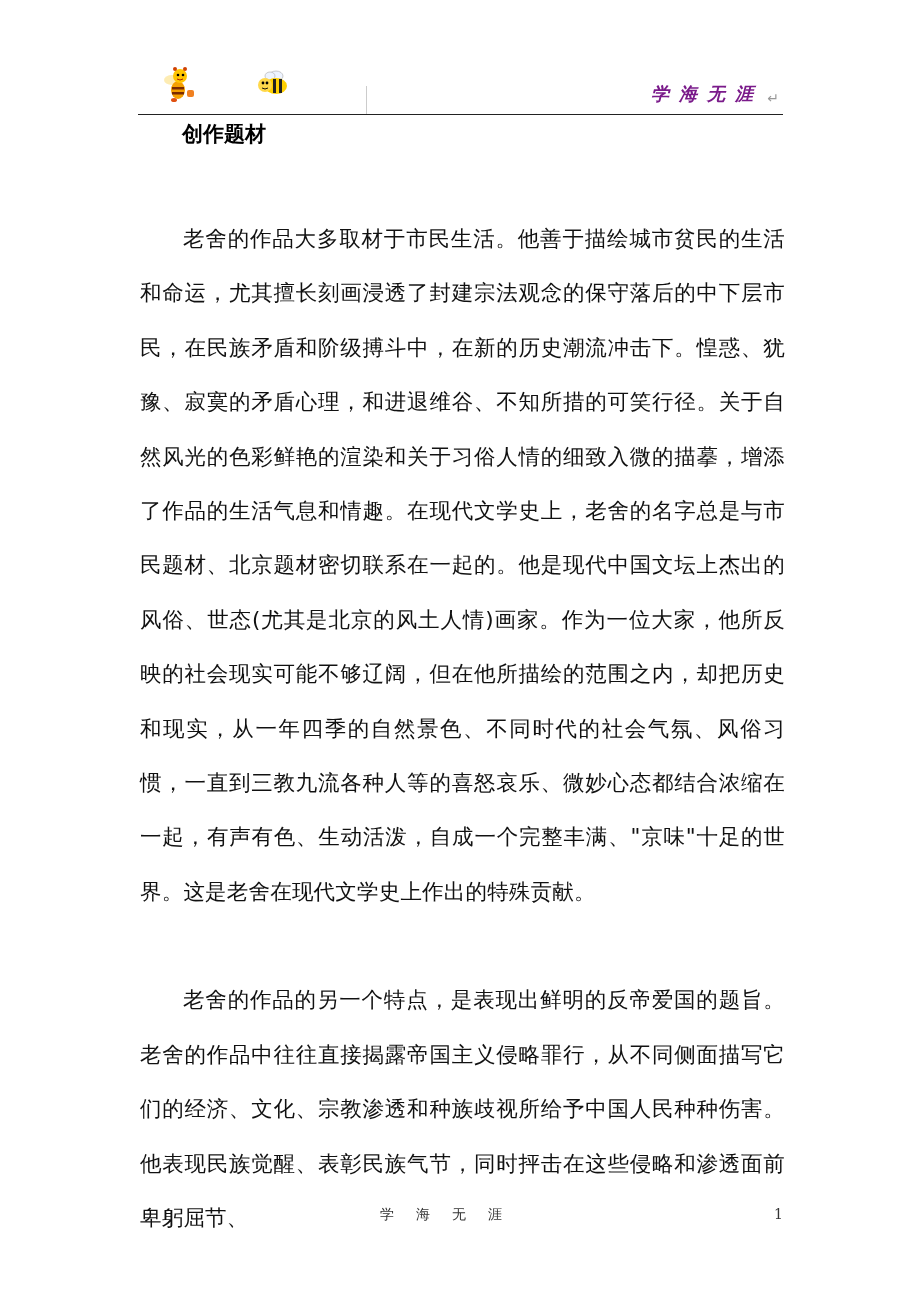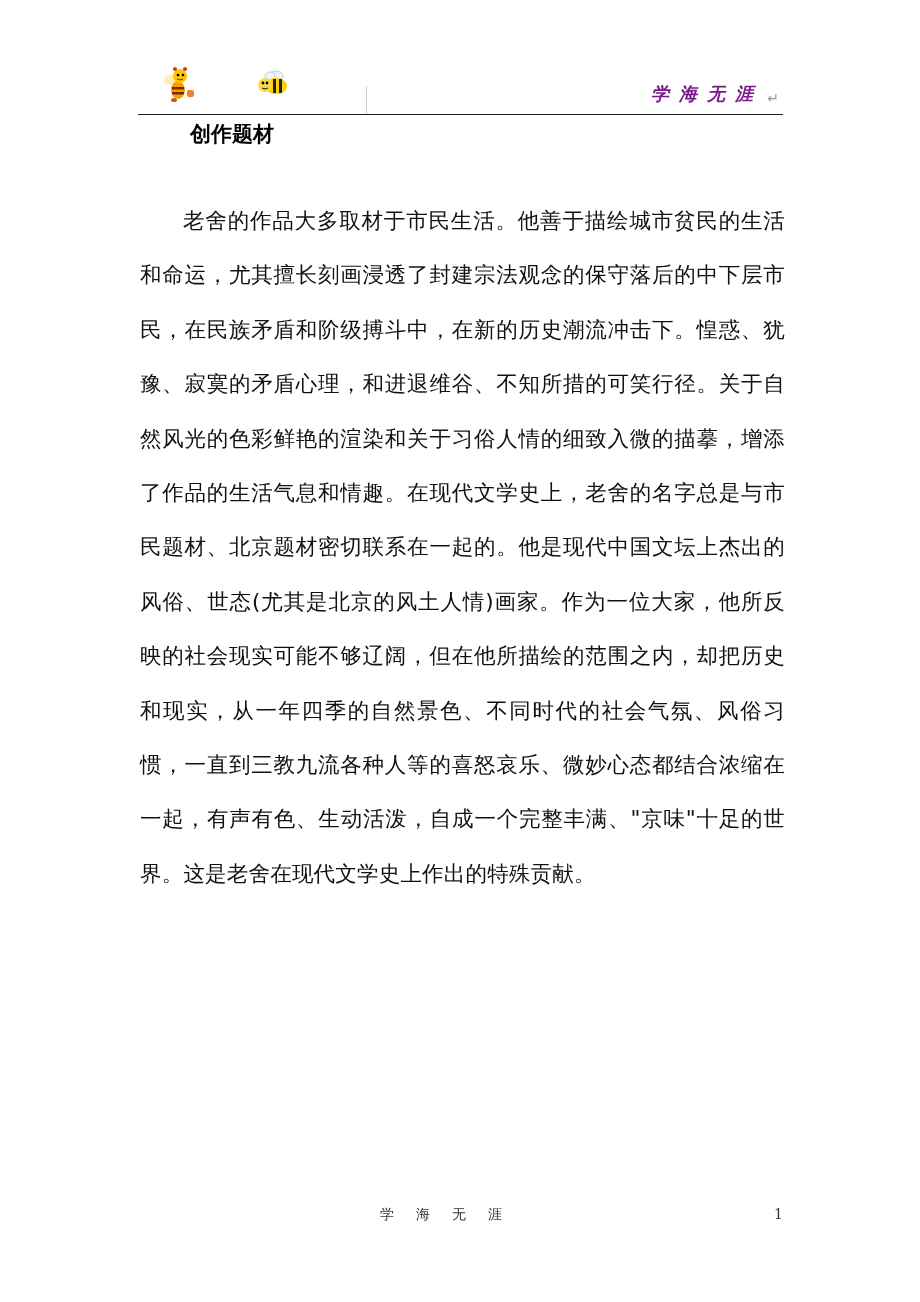--- a/index.html
+++ b/index.html
@@ -55,26 +55,25 @@
       color: #999999;
     }
     .heading {
       position: absolute;
       left: 182px;
       top: 120px;
       font-size: 21px;
       font-weight: bold;
       color: #000000;
       letter-spacing: 0px;
-      margin-left: 8px;
     }
     .content {
       position: absolute;
       left: 140px;
-      top: 194px;
+      top: 212px;
       width: 645px;
     }
     .para {
       font-size: 21.5px;
       line-height: 54.4px;
       text-indent: 43px;
       text-align: justify;
       margin: 0;
       color: #111111;
       letter-spacing: 0.2px;
@@ -132,18 +131,19 @@
   </svg>
   <div class="header-divider"></div>
   <span class="motto">学海无涯</span>
   <span class="return-mark">↵</span>
 </div>
 
 <div class="heading">创作题材</div>
 
 <div class="content">
   <p class="para">老舍的作品大多取材于市民生活。他善于描绘城市贫民的生活和命运，尤其擅长刻画浸透了封建宗法观念的保守落后的中下层市民，在民族矛盾和阶级搏斗中，在新的历史潮流冲击下。惶惑、犹豫、寂寞的矛盾心理，和进退维谷、不知所措的可笑行径。关于自然风光的色彩鲜艳的渲染和关于习俗人情的细致入微的描摹，增添了作品的生活气息和情趣。在现代文学史上，老舍的名字总是与市民题材、北京题材密切联系在一起的。他是现代中国文坛上杰出的风俗、世态(尤其是北京的风土人情)画家。作为一位大家，他所反映的社会现实可能不够辽阔，但在他所描绘的范围之内，却把历史和现实，从一年四季的自然景色、不同时代的社会气氛、风俗习惯，一直到三教九流各种人等的喜怒哀乐、微妙心态都结合浓缩在一起，有声有色、生动活泼，自成一个完整丰满、"京味"十足的世界。这是老舍在现代文学史上作出的特殊贡献。</p>
+  <p class="para">老舍的作品的另一个特点，是表现出鲜明的反帝爱国的题旨。老舍的作品中往往直接揭露帝国主义侵略罪行，从不同侧面描写它们的经济、文化、宗教渗透和种族歧视所给予中国人民种种伤害。他表现民族觉醒、表彰民族气节，同时抨击在这些侵略和渗透面前卑躬屈节、</p>
 </div>
 
 <div class="footer">
   <span class="footer-text">学海无涯</span>
   <span class="page-num">1</span>
 </div>
 
 </body></html>

